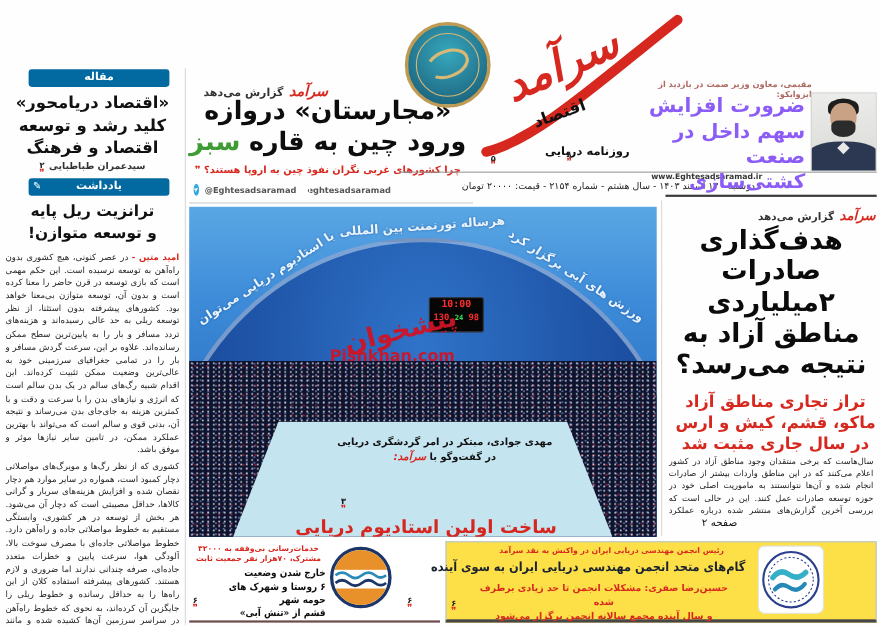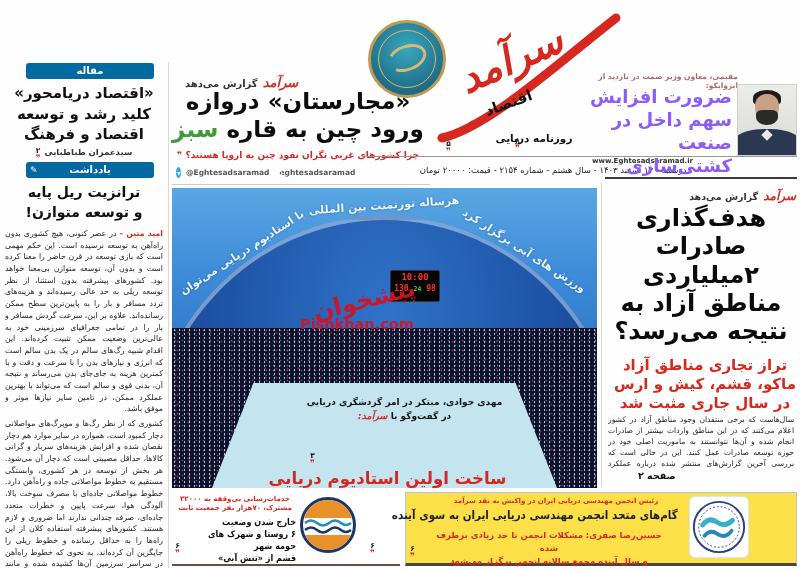--- a/index.html
+++ b/index.html
@@ -208,21 +208,21 @@
   </div>
   <div class="ab prl center" style="left:604px;top:204px;width:194px;font-size:24px;font-weight:bold;line-height:1.18;color:#0b0b0b;">هدف‌گذاری
 صادرات
 ۲میلیاردی
 مناطق آزاد به
 نتیجه می‌رسد؟</div>
   <div class="ab prl center red" style="left:608px;top:356px;width:194px;font-size:15px;font-weight:bold;line-height:1.25;">تراز تجاری مناطق آزاد
 ماکو، قشم، کیش و ارس
 در سال جاری مثبت شد</div>
   <div class="ab justify" style="left:608px;top:414px;width:186px;height:54px;overflow:hidden;font-size:7.6px;line-height:1.45;color:#222;">سال‌هاست که برخی منتقدان وجود مناطق آزاد در کشور اعلام می‌کنند که در این مناطق واردات بیشتر از صادرات انجام شده و آن‌ها نتوانستند به ماموریت اصلی خود در حوزه توسعه صادرات عمل کنند. این در حالی است که بررسی آخرین گزارش‌های منتشر شده درباره عملکرد تجاری مناطق آزاد کشور، نشان‌دهنده...</div>
-  <div class="ab" style="left:638px;top:470px;font-size:9.5px;font-weight:bold;color:#111;">صفحه ۲</div>
+  <div class="ab" style="left:638px;top:470px;font-size:9.5px;font-weight:normal;color:#111;">صفحه ۲</div>
 
   <div class="ab qbox" style="left:172px;top:492px;width:228px;height:74px;">
     <div class="ab prl center red" style="left:4px;top:3px;width:118px;font-size:7px;font-weight:bold;line-height:1.35;">خدمات‌رسانی بی‌وقفه به ۳۲۰۰۰
 مشترک، ۷۰هزار نفر جمعیت ثابت</div>
     <div class="ab prl" style="left:2px;top:24px;width:122px;font-size:9px;font-weight:bold;line-height:1.35;text-align:right;color:#0d0d0d;transform:scaleX(.9);transform-origin:right;">خارج شدن وضعیت
 ۶ روستا و شهرک های حومه شهر
 قشم از «تنش آبی»</div>
     <div class="qlogo">
       <span class="bandt"></span>
       <span class="bandb"></span>

